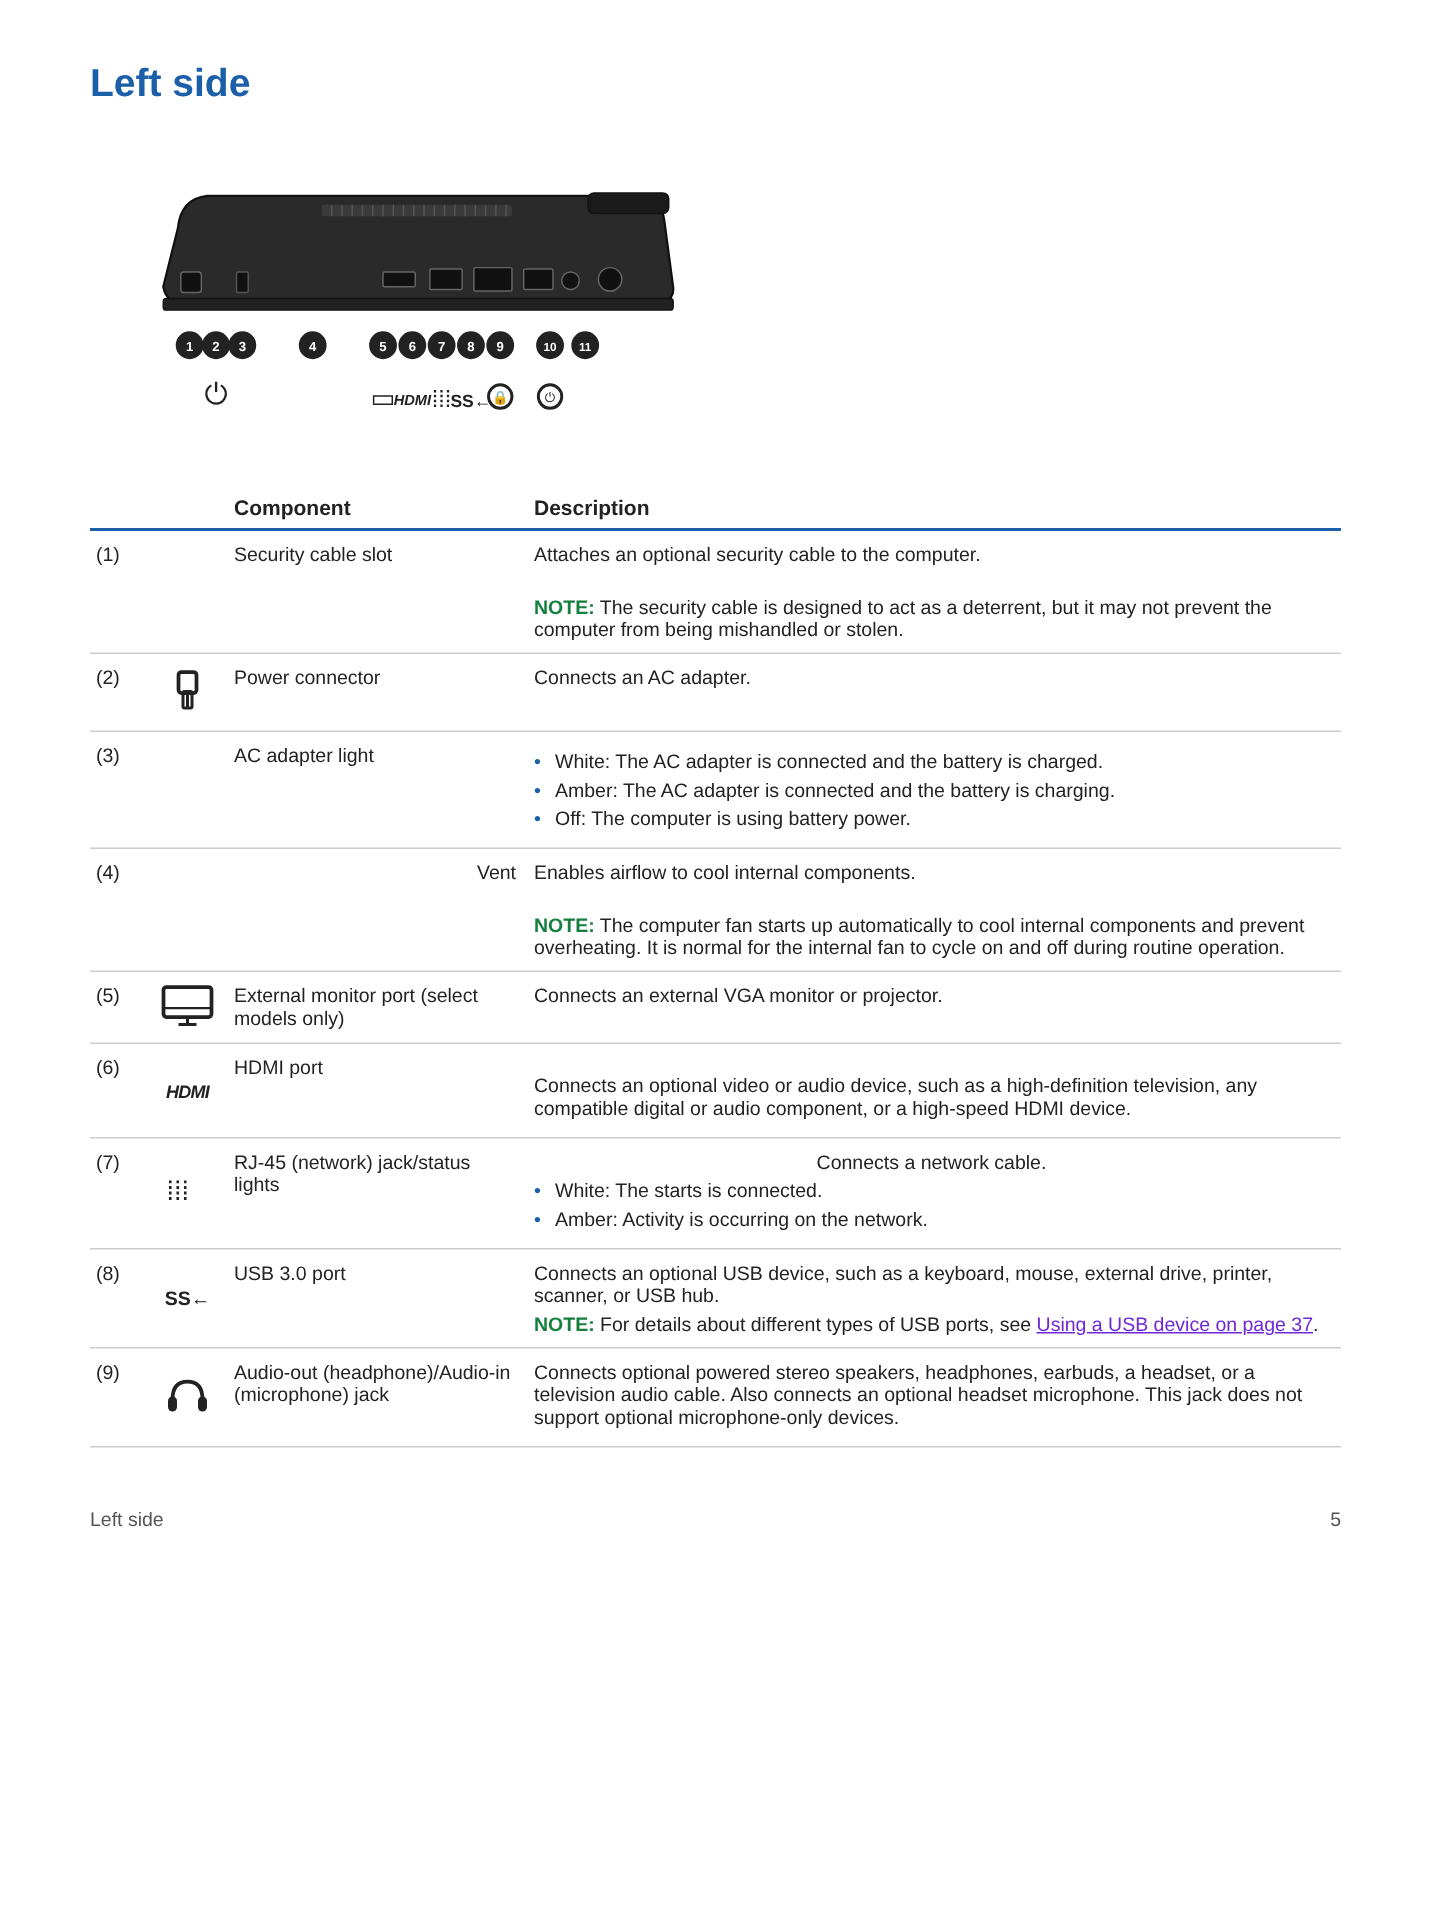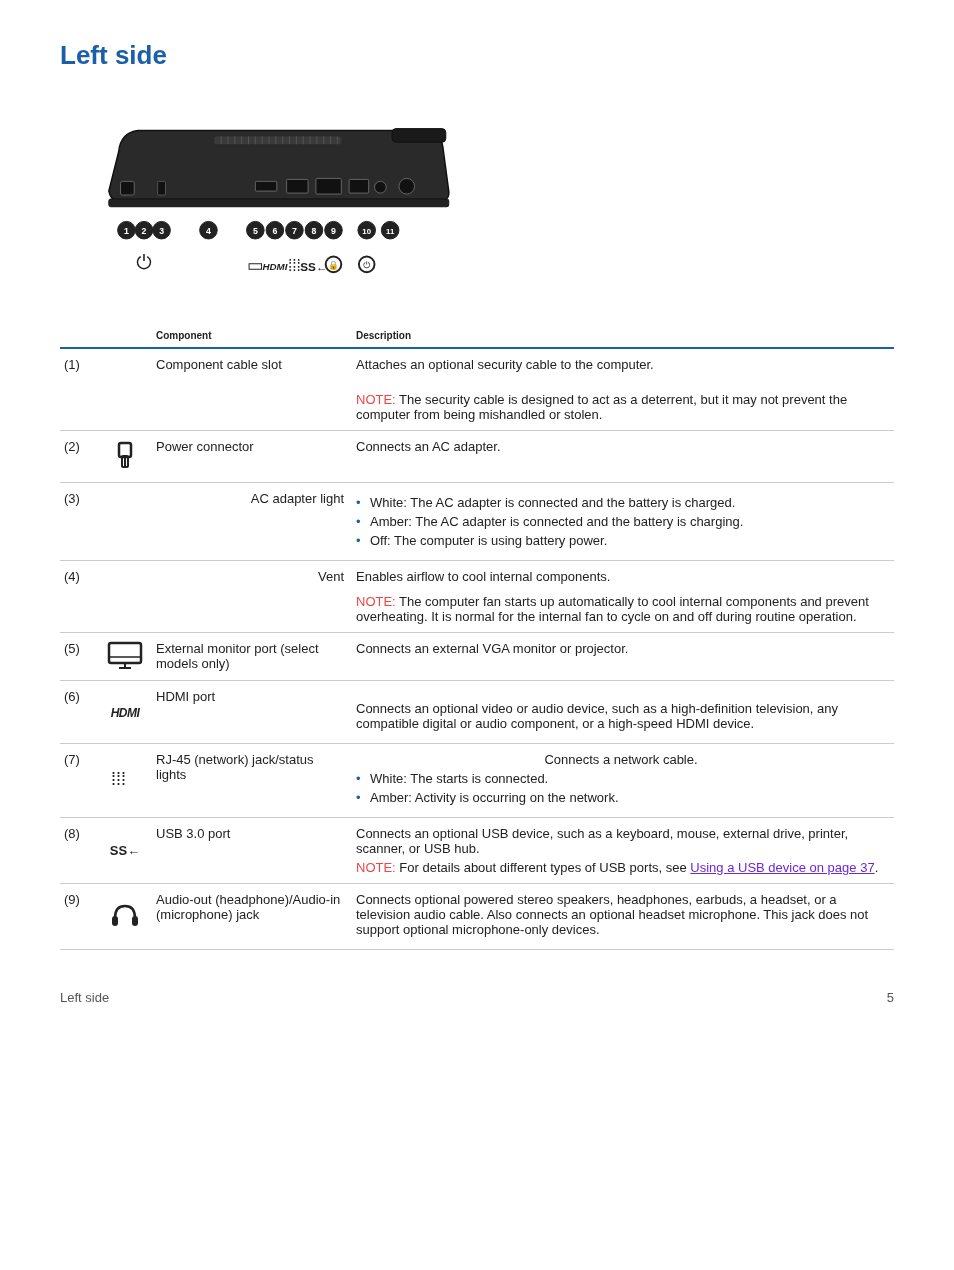--- a/index.html
+++ b/index.html
@@ -30,21 +30,21 @@
       width: 100%;
       border-collapse: collapse;
       margin-top: 10px;
     }
     thead tr {
       border-bottom: 2px solid #1a5fa8;
     }
     thead th {
       text-align: left;
       font-weight: bold;
-      font-size: 10px;
+      font-size: 14px;
       padding: 6px 8px 6px 4px;
       color: #222;
     }
     tbody tr {
       border-bottom: 1px solid #ccc;
       vertical-align: top;
     }
     td {
       padding: 8px 8px 8px 4px;
       vertical-align: top;
@@ -60,22 +60,22 @@
       text-align: center;
       vertical-align: middle;
     }
     td.component-name {
       width: 200px;
     }
     td.description {
       width: auto;
     }
     .note-label {
-      color: #ef4444;
-      font-weight: normal;
+      color: #15803d;
+      font-weight: bold;
     }
     .bullet-list {
       list-style: none;
       padding: 0;
       margin: 0;
     }
     .bullet-list li {
       padding-left: 14px;
       position: relative;
       margin-bottom: 4px;
@@ -201,57 +201,57 @@
       <th style="width:42px"></th>
       <th style="width:50px"></th>
       <th style="width:200px">Component</th>
       <th>Description</th>
     </tr>
   </thead>
   <tbody id="table-body">
   <tr>
         <td class="num">(1)</td>
         <td class="icon-cell"></td>
-        <td class="component-name" style="white-space: pre-line;">Component cable slot</td>
+        <td class="component-name" style="white-space: pre-line;">Security cable slot</td>
         <td class="description">
           <p style="margin-bottom:20px;">Attaches an optional security cable to the computer.</p>
           <p style="margin-top:4px;"><span class="note-label">NOTE:</span>  The security cable is designed to act as a deterrent, but it may not prevent the computer from being mishandled or stolen.</p>
         </td>
       </tr>
       <tr>
         <td class="num">(2)</td>
         <td class="icon-cell"><svg width="32" height="32" viewBox="0 0 32 32" fill="none" xmlns="http://www.w3.org/2000/svg">
             <rect x="10" y="4" width="12" height="14" rx="2" fill="none" stroke="#222" stroke-width="2.5"></rect>
             <rect x="13" y="17" width="6" height="11" rx="1" fill="none" stroke="#222" stroke-width="2"></rect>
             <line x1="16" y1="17" x2="16" y2="28" stroke="#222" stroke-width="2"></line>
           </svg></td>
         <td class="component-name" style="white-space: pre-line;">Power connector</td>
         <td class="description">
           <p style="margin-bottom:4px;">Connects an AC adapter.</p>
         </td>
       </tr>
       <tr>
         <td class="num">(3)</td>
         <td class="icon-cell"></td>
-        <td class="component-name" style="white-space: pre-line; text-align: right;">AC adapter light</td>
+        <td class="component-name" style="white-space: pre-line;">AC adapter light</td>
         <td class="description">
           <ul class="bullet-list" style="margin-top:4px;">
             <li>White: The AC adapter is connected and the battery is charged.</li>
             <li>Amber: The AC adapter is connected and the battery is charging.</li>
             <li>Off: The computer is using battery power.</li>
           </ul>
         </td>
       </tr>
       <tr>
         <td class="num">(4)</td>
         <td class="icon-cell"></td>
         <td class="component-name" style="white-space: pre-line; text-align: right;">Vent</td>
         <td class="description">
           <p style="margin-bottom:4px;">Enables airflow to cool internal components.</p>
-          <p style="margin-top:10px;"><span class="note-label">NOTE:</span>  The computer fan starts up automatically to cool internal components and prevent overheating. It is normal for the internal fan to cycle on and off during routine operation.</p>
+          <p style="margin-top:20px;"><span class="note-label">NOTE:</span>  The computer fan starts up automatically to cool internal components and prevent overheating. It is normal for the internal fan to cycle on and off during routine operation.</p>
         </td>
       </tr>
       <tr>
         <td class="num">(5)</td>
         <td class="icon-cell"><svg width="36" height="28" viewBox="0 0 36 28" fill="none" xmlns="http://www.w3.org/2000/svg">
             <rect x="2" y="2" width="32" height="20" rx="2" fill="none" stroke="#222" stroke-width="2.5"></rect>
             <line x1="2" y1="16" x2="34" y2="16" stroke="#222" stroke-width="1.5"></line>
             <line x1="18" y1="22" x2="18" y2="27" stroke="#222" stroke-width="2"></line>
             <line x1="12" y1="27" x2="24" y2="27" stroke="#222" stroke-width="2"></line>
           </svg></td>

